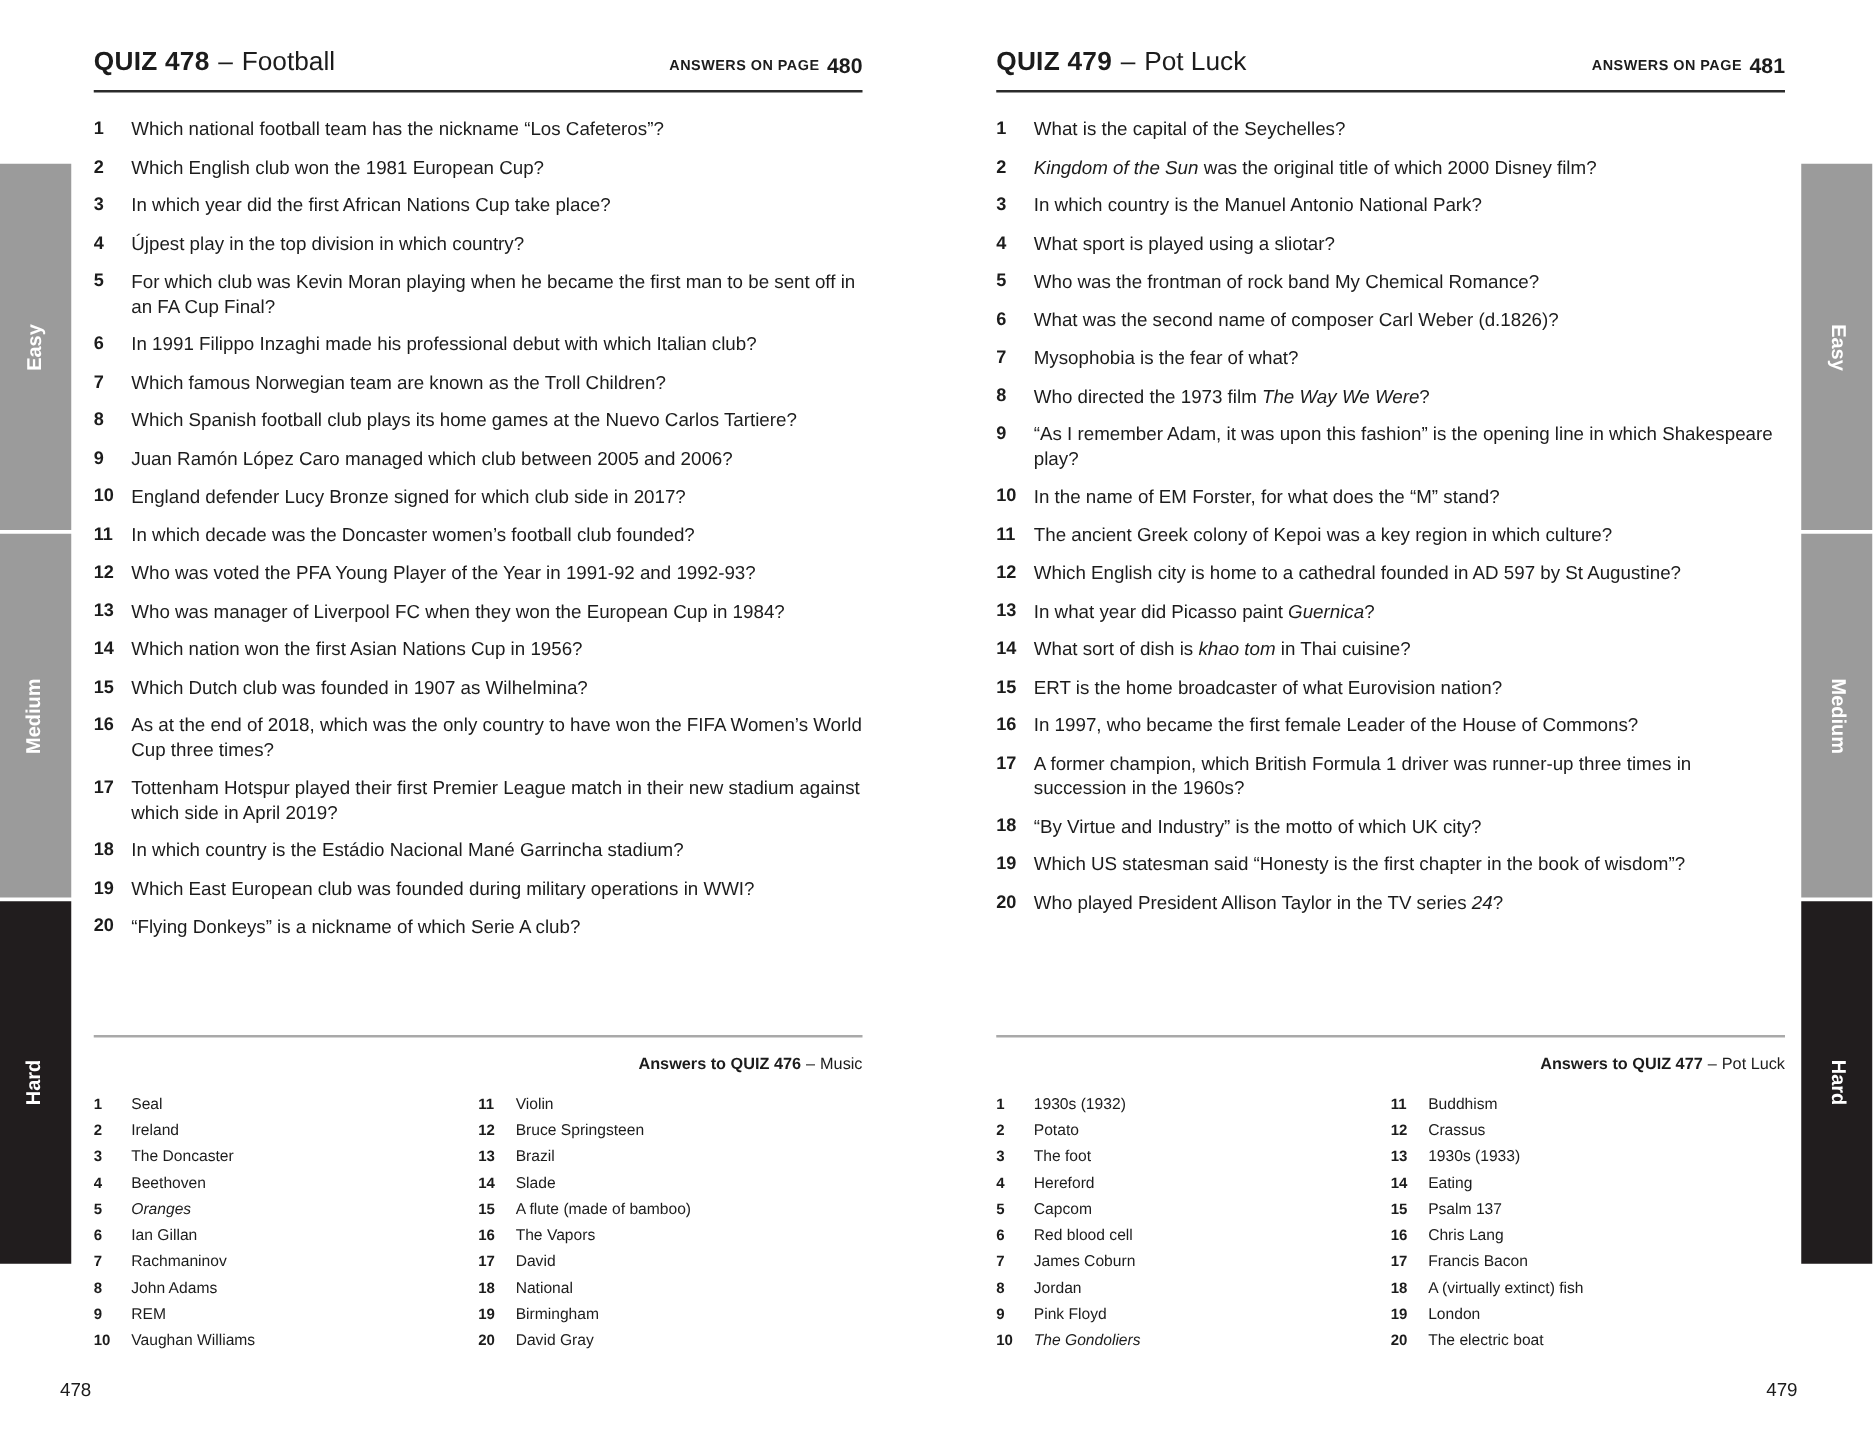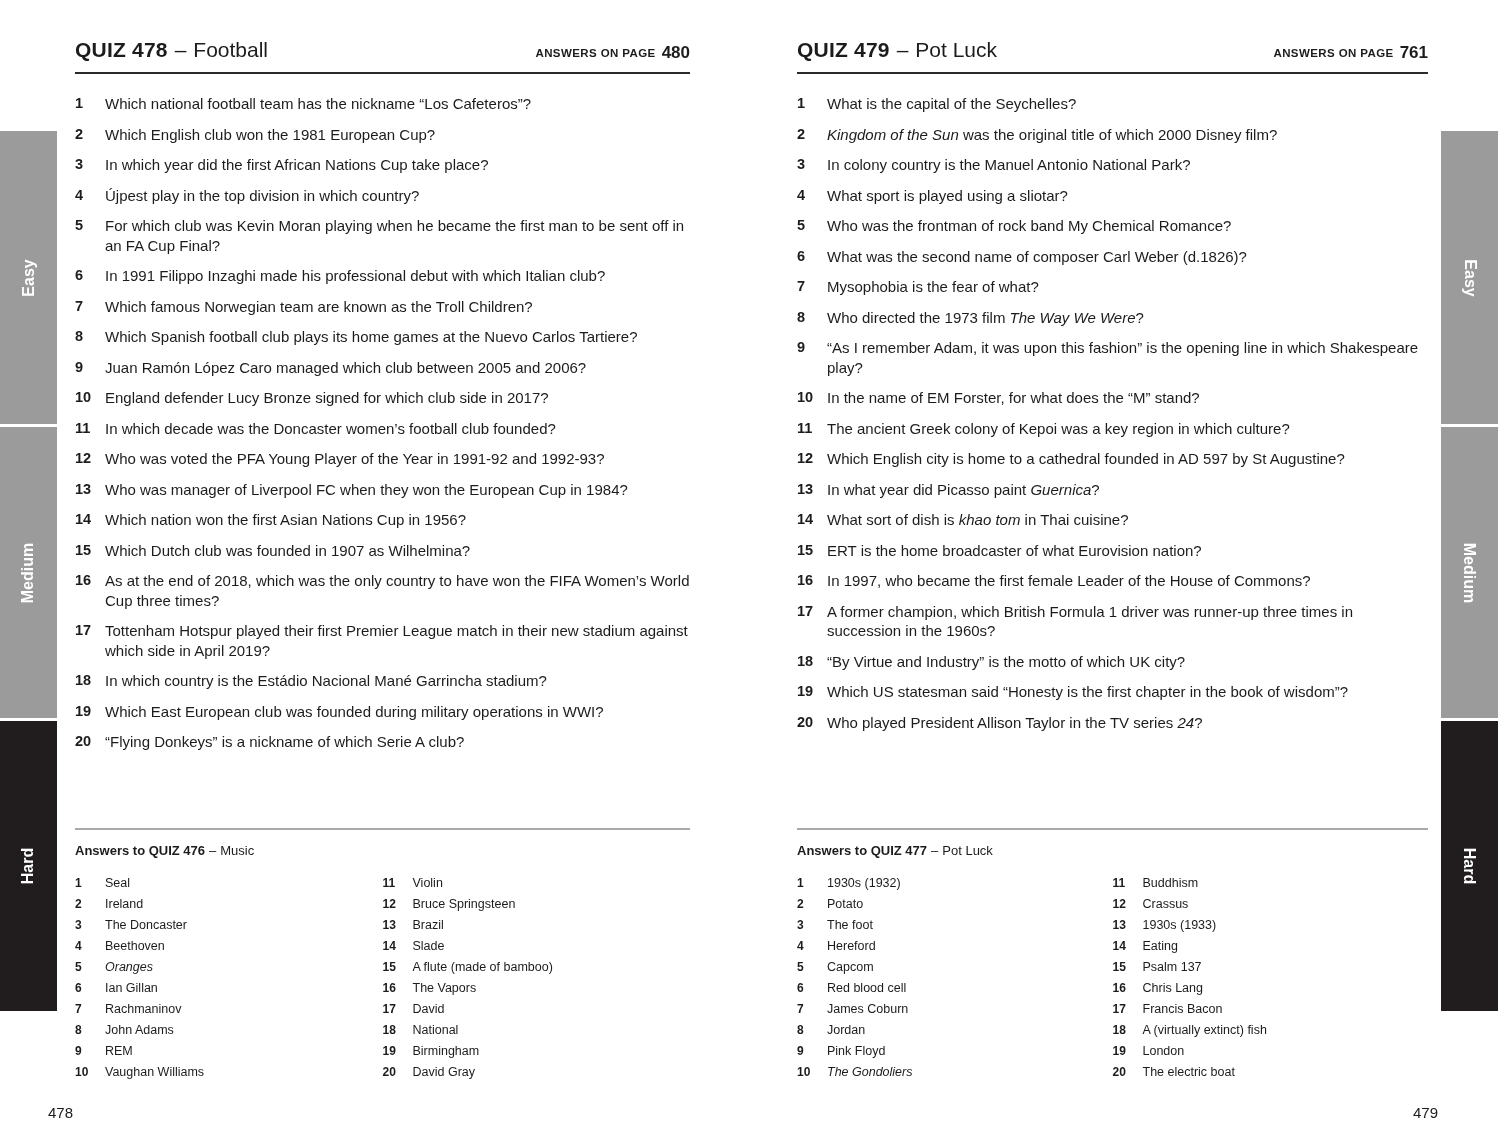--- a/index.html
+++ b/index.html
@@ -23,21 +23,21 @@
 
   
   .questions{position:absolute; top:94px; left:0; right:0;}
   .q-row{display:flex; margin-bottom:11px;}
   .q-num{flex:0 0 30px; font-weight:bold; font-size:14.5px; line-height:19.5px;}
   .q-text{flex:1; font-size:15px; line-height:19.5px;}
   .it{font-style:italic;}
 
   
   .answers-block{position:absolute; top:828px; left:0; right:0; border-top:2px solid var(--answers-rule); }
-  .answers-title{padding-top:13px; font-size:13px;}
+  .answers-title{padding-top:13px; font-size:13px;text-align:right;}
   .answers-title .b{font-weight:bold;}
   .answers-title .sep{margin:0 4px;}
   .answers-cols{display:flex; margin-top:15px;}
   .answers-col{width:50%;}
   .a-row{display:flex; line-height:21px;}
   .a-num{flex:0 0 30px; font-weight:bold; font-size:12px;}
   .a-text{flex:1; font-size:12.5px;}
 
   
   .pagenum{position:absolute; bottom:26px; font-size:15px;}
@@ -249,35 +249,35 @@
   </div>
 
   <div class="page page-right">
     <div class="content">
       <div class="quiz-header">
         <span class="quiz-number">QUIZ 479</span>
         <span class="quiz-sep">–</span>
         <span class="quiz-topic">Pot Luck</span>
         <span class="answers-ref">
           <span class="answers-ref-label">ANSWERS ON PAGE</span>
-          <span class="answers-ref-page">761</span>
+          <span class="answers-ref-page">481</span>
         </span>
       </div>
       <div class="questions">
           <div class="q-row">
             <div class="q-num">1</div>
             <div class="q-text"><span>What is the capital of the Seychelles?</span></div>
           </div>
           <div class="q-row">
             <div class="q-num">2</div>
             <div class="q-text"><span class="it">Kingdom of the Sun</span><span> was the original title of which 2000 Disney film?</span></div>
           </div>
           <div class="q-row">
             <div class="q-num">3</div>
-            <div class="q-text"><span>In colony country is the Manuel Antonio National Park?</span></div>
+            <div class="q-text"><span>In which country is the Manuel Antonio National Park?</span></div>
           </div>
           <div class="q-row">
             <div class="q-num">4</div>
             <div class="q-text"><span>What sport is played using a sliotar?</span></div>
           </div>
           <div class="q-row">
             <div class="q-num">5</div>
             <div class="q-text"><span>Who was the frontman of rock band My Chemical Romance?</span></div>
           </div>
           <div class="q-row">

